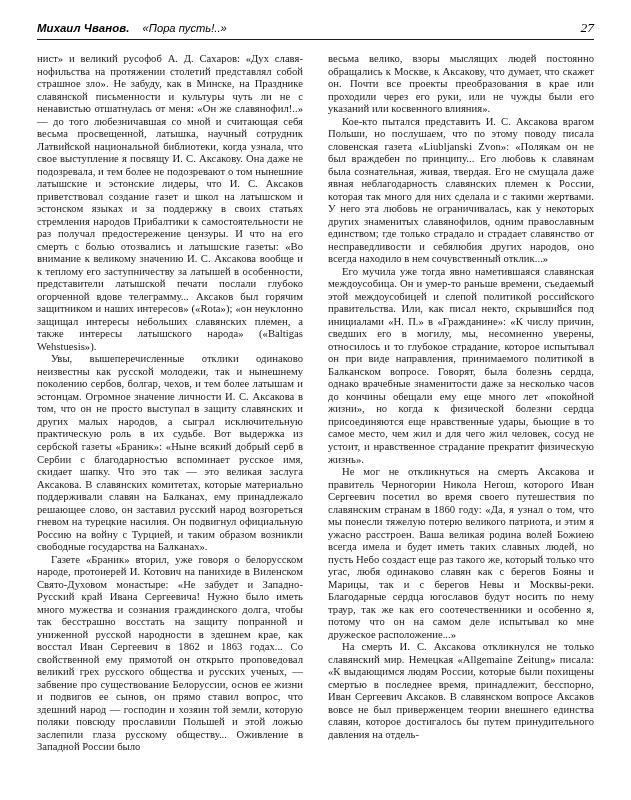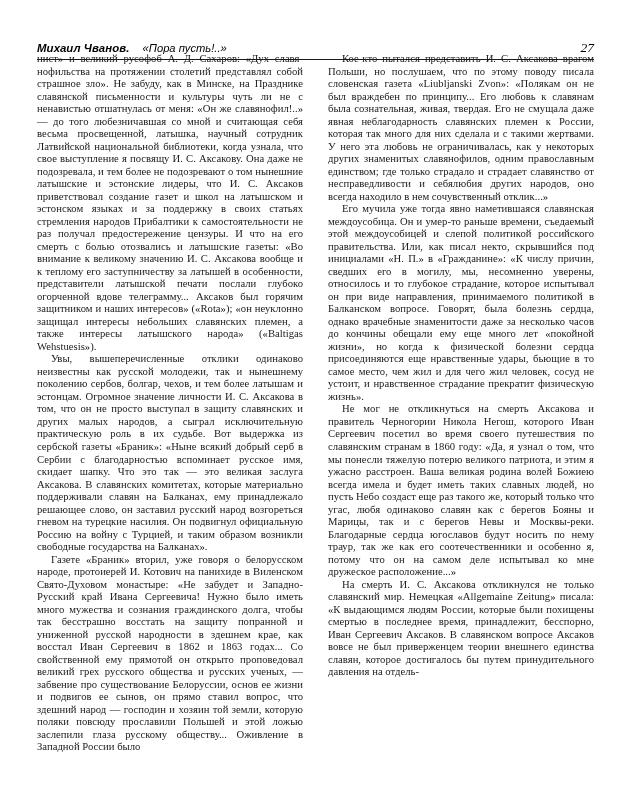--- a/index.html
+++ b/index.html
@@ -52,21 +52,20 @@
     font-weight: normal;
     font-size: 11.2px;
     margin-left: 13px;
     color: #000000;
   }
   .rh-page {
     font-family: "Liberation Serif", "DejaVu Serif", serif;
     font-style: italic;
     font-size: 13.5px;
     color: #000000;
-    margin-top: 20px;
   }
 
   .columns {
     position: absolute;
     left: 37px;
     top: 30px;
     width: 557px;
     height: 725px;
     display: flex;
     justify-content: space-between;
@@ -107,20 +106,21 @@
 
   <div class="columns">
 
     <div class="col">
       <p class="cont">нист» и великий русофоб А. Д. Сахаров: «Дух славя­нофильства на протяжении столетий представлял собой страшное зло». Не забуду, как в Минске, на Празднике славянской письменности и культуры чуть ли не с ненавистью отшатнулась от меня: «Он же славянофил!..» — до того любезничавшая со мной и считающая себя весьма просвещенной, латышка, научный сотрудник Латвийской национальной би­блиотеки, когда узнала, что свое выступление я по­свящу И. С. Аксакову. Она даже не подозревала, и тем более не подозревают о том нынешние латыш­ские и эстонские лидеры, что И. С. Аксаков привет­ствовал создание газет и школ на латышском и эстонском языках и за поддержку в своих статьях стремления народов Прибалтики к самостоятельно­сти не раз получал предостережение цензуры. И что на его смерть с болью отозвались и латышские газе­ты: «Во внимание к великому значению И. С. Акса­кова вообще и к теплому его заступничеству за латы­шей в особенности, представители латышской печа­ти послали глубоко огорченной вдове телеграмму... Аксаков был горячим защитником и наших интере­сов» («Rota»); «он неуклонно защищал интересы не­больших славянских племен, а также интересы ла­тышского народа» («Baltigas Wehstuesis»).</p>
       <p class="indent">Увы, вышеперечисленные отклики одинаково неизвестны как русской молодежи, так и нынешне­му поколению сербов, болгар, чехов, и тем более ла­тышам и эстонцам. Огромное значение личности И. С. Аксакова в том, что он не просто выступал в за­щиту славянских и других малых народов, а сыграл исключительную практическую роль в их судьбе. Вот выдержка из сербской газеты «Браник»: «Ныне всякий добрый серб в Сербии с благодарностью вспоминает русское имя, скидает шапку. Что это так — это великая заслуга Аксакова. В славянских комитетах, которые материально поддерживали сла­вян на Балканах, ему принадлежало решающее сло­во, он заставил русский народ возгореться гневом на турецкие насилия. Он подвигнул официальную Рос­сию на войну с Турцией, и таким образом возникли свободные государства на Балканах».</p>
       <p class="indent">Газете «Браник» вторил, уже говоря о белорусском народе, протоиерей И. Котович на панихиде в Ви­ленском Свято-Духовом монастыре: «Не забудет и Западно-Русский край Ивана Сергеевича! Нужно было иметь много мужества и сознания граждинско­го долга, чтобы так бесстрашно восстать на защиту попранной и униженной русской народности в здеш­нем крае, как восстал Иван Сергеевич в 1862 и 1863 годах... Со свойственной ему прямотой он открыто проповедовал великий грех русского общества и рус­ских ученых, — забвение про существование Бело­руссии, основ ее жизни и подвигов ее сынов, он пря­мо ставил вопрос, что здешний народ — господин и хозяин той земли, которую поляки повсюду просла­вили Польшей и этой ложью заслепили глаза русско­му обществу... Оживление в Западной России было</p>
     </div>
 
     <div class="col">
+      <p class="cont">весьма велико, взоры мыслящих людей постоянно обращались к Москве, к Аксакову, что думает, что скажет он. Почти все проекты преобразования в крае или проходили через его руки, или не чужды были его указаний или косвенного влияния».</p>
       <p class="indent">Кое-кто пытался представить И. С. Аксакова вра­гом Польши, но послушаем, что по этому поводу пи­сала словенская газета «Liubljanski Zvon»: «Полякам он не был враждебен по принципу... Его любовь к славянам была сознательная, живая, твердая. Его не смущала даже явная неблагодарность славянских племен к России, которая так много для них сделала и с такими жертвами. У него эта любовь не ограни­чивалась, как у некоторых других знаменитых славя­нофилов, одним православным единством; где толь­ко страдало и страдает славянство от несправедливо­сти и себялюбия других народов, оно всегда находи­ло в нем сочувственный отклик...»</p>
       <p class="indent">Его мучила уже тогда явно наметившаяся славян­ская междоусобица. Он и умер-то раньше времени, съедаемый этой междоусобицей и слепой политикой российского правительства. Или, как писал некто, скрывшийся под инициалами «Н. П.» в «Граждани­не»: «К числу причин, сведших его в могилу, мы, не­сомненно уверены, относилось и то глубокое страда­ние, которое испытывал он при виде направления, принимаемого политикой в Балканском вопросе. Говорят, была болезнь сердца, однако врачебные знаменитости даже за несколько часов до кончины обещали ему еще много лет «покойной жизни», но когда к физической болезни сердца присоединяются еще нравственные удары, бьющие в то самое место, чем жил и для чего жил человек, сосуд не устоит, и нравственное страдание прекратит физическую жизнь».</p>
       <p class="indent">Не мог не откликнуться на смерть Аксакова и правитель Черногории Никола Негош, которого Иван Сергеевич посетил во время своего путеше­ствия по славянским странам в 1860 году: «Да, я узнал о том, что мы понесли тяжелую потерю вели­кого патриота, и этим я ужасно расстроен. Ваша ве­ликая родина волей Божиею всегда имела и будет иметь таких славных людей, но пусть Небо создаст еще раз такого же, который только что угас, любя одинаково славян как с берегов Бояны и Марицы, так и с берегов Невы и Москвы-реки. Благодарные сердца югославов будут носить по нему траур, так же как его соотечественники и особенно я, потому что он на самом деле испытывал ко мне дружеское рас­положение...»</p>
       <p class="indent">На смерть И. С. Аксакова откликнулся не только славянский мир. Немецкая «Allgemaine Zeitung» пи­сала: «К выдающимся людям России, которые были похищены смертью в последнее время, принадле­жит, бесспорно, Иван Сергеевич Аксаков. В славян­ском вопросе Аксаков вовсе не был приверженцем теории внешнего единства славян, которое достига­лось бы путем принудительного давления на отдель-</p>
     </div>
 
   </div>
 </div>
 
 </body></html>

